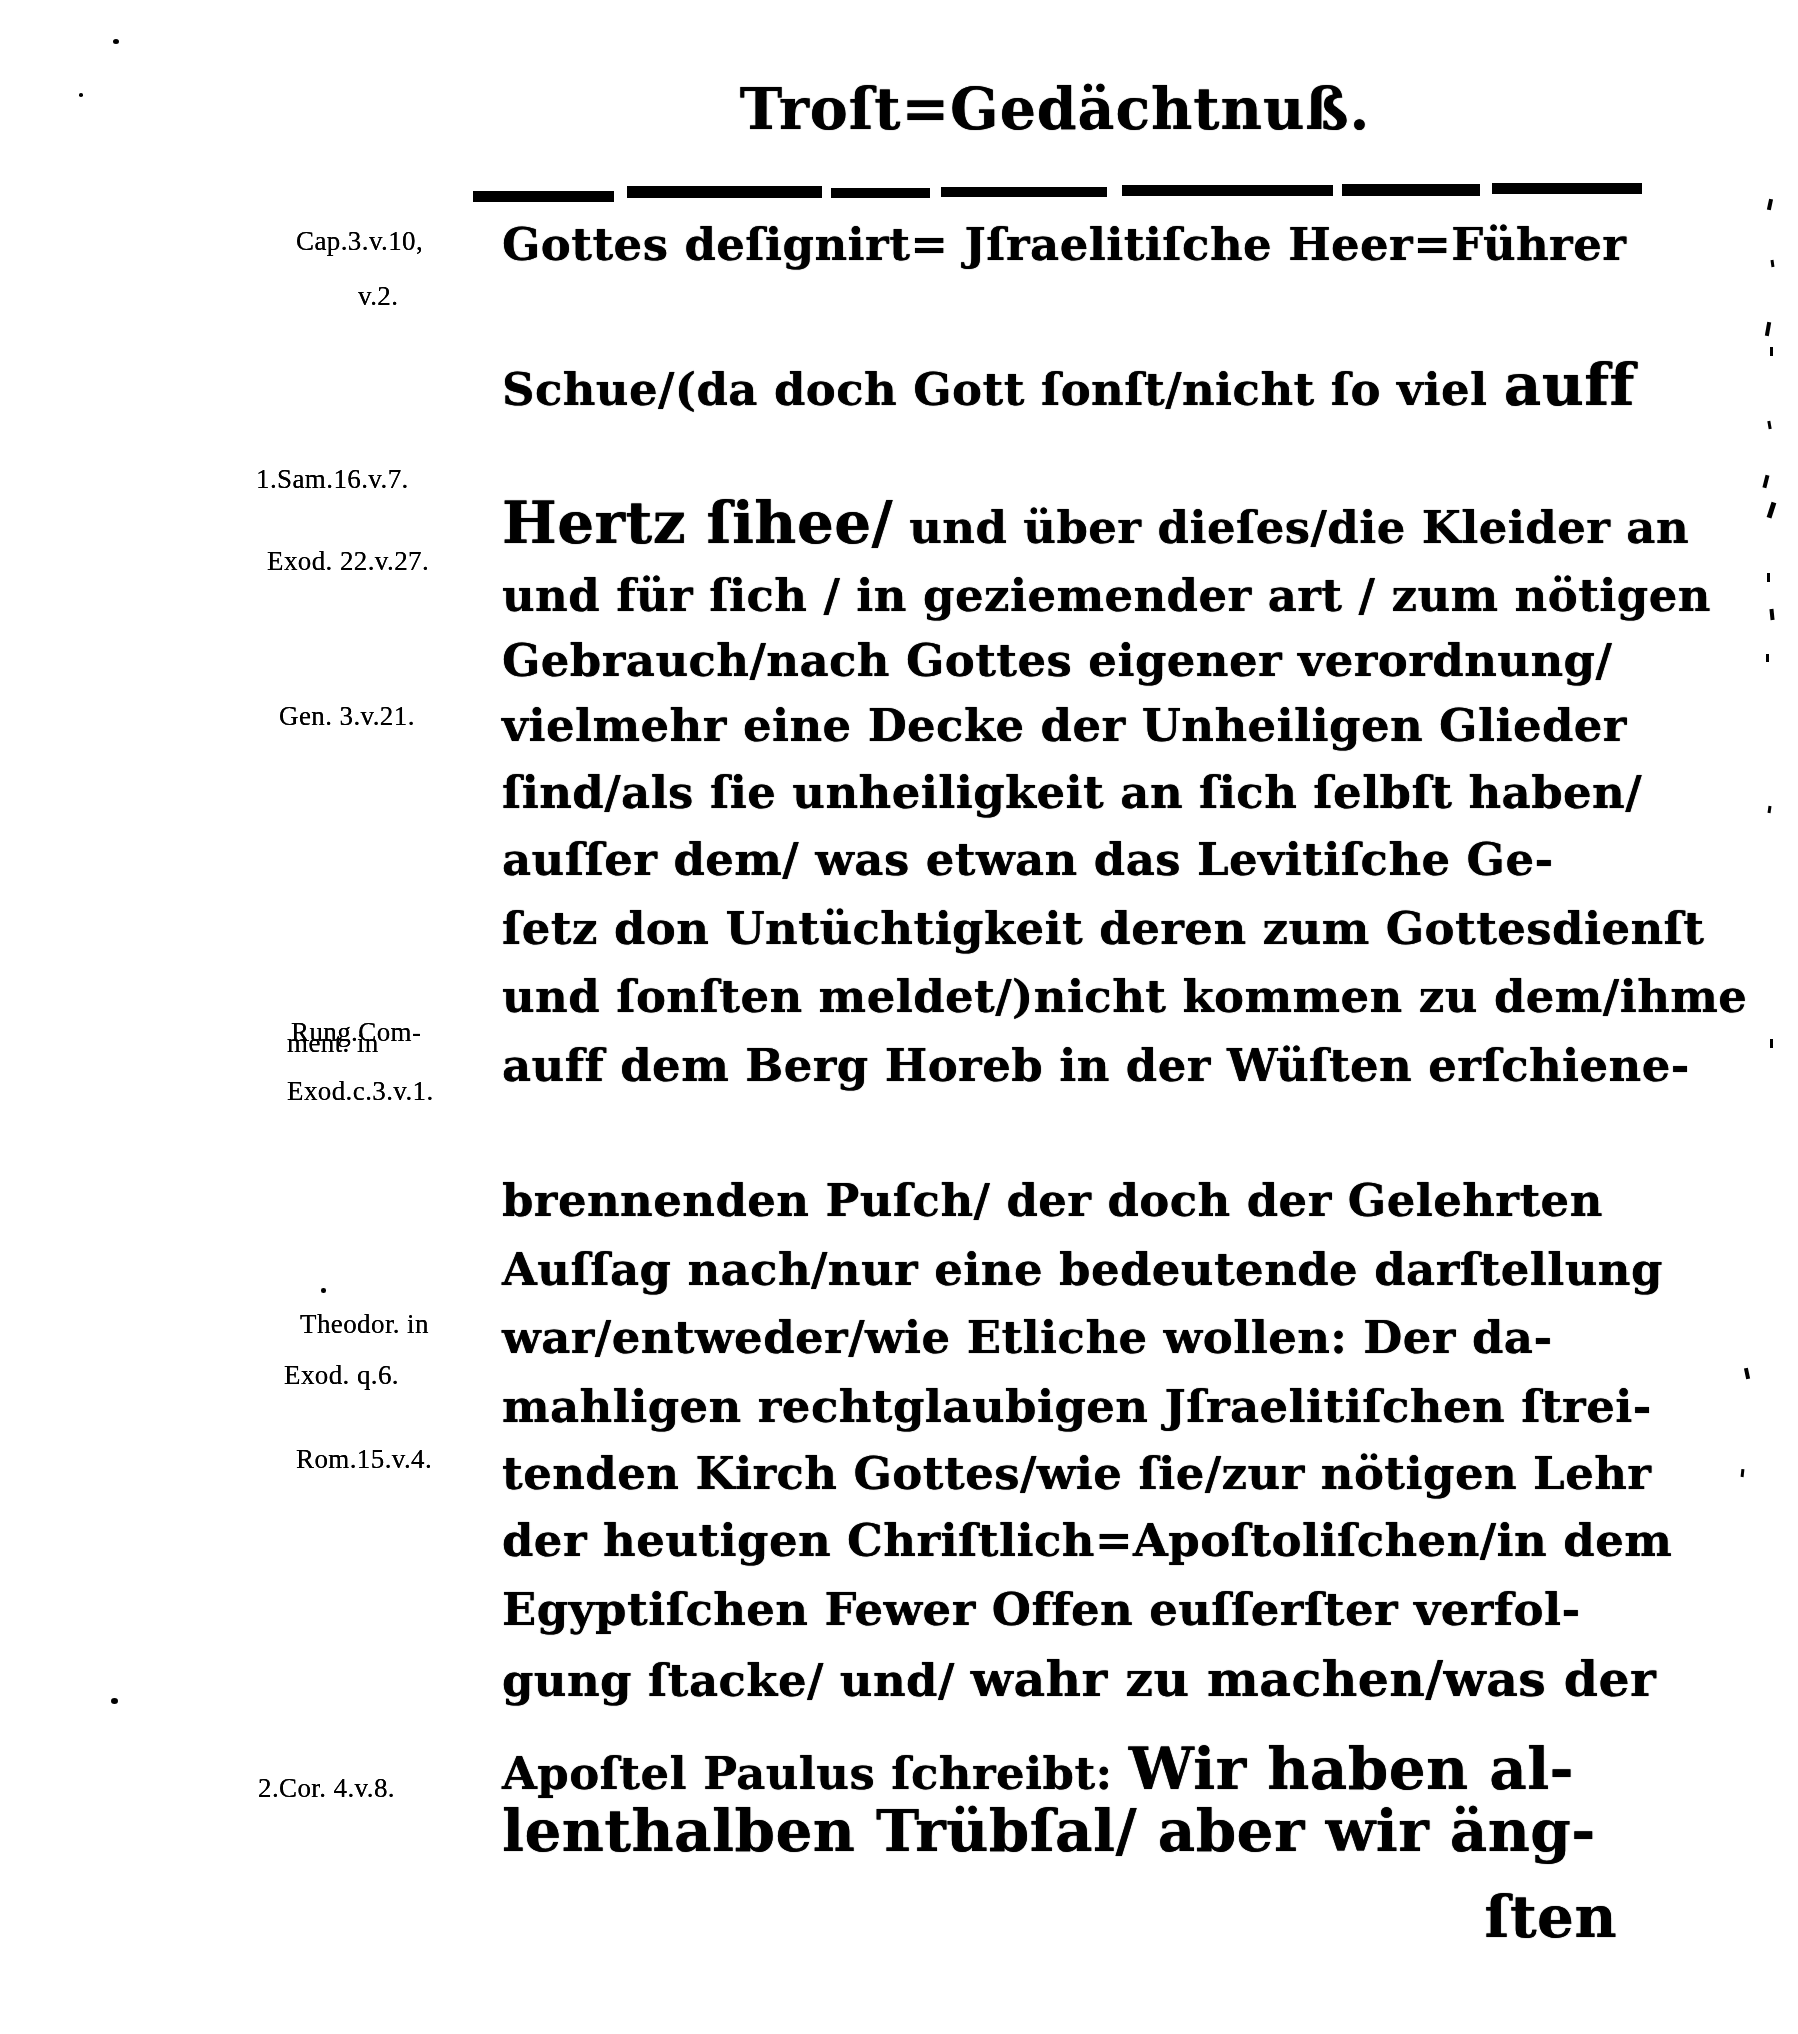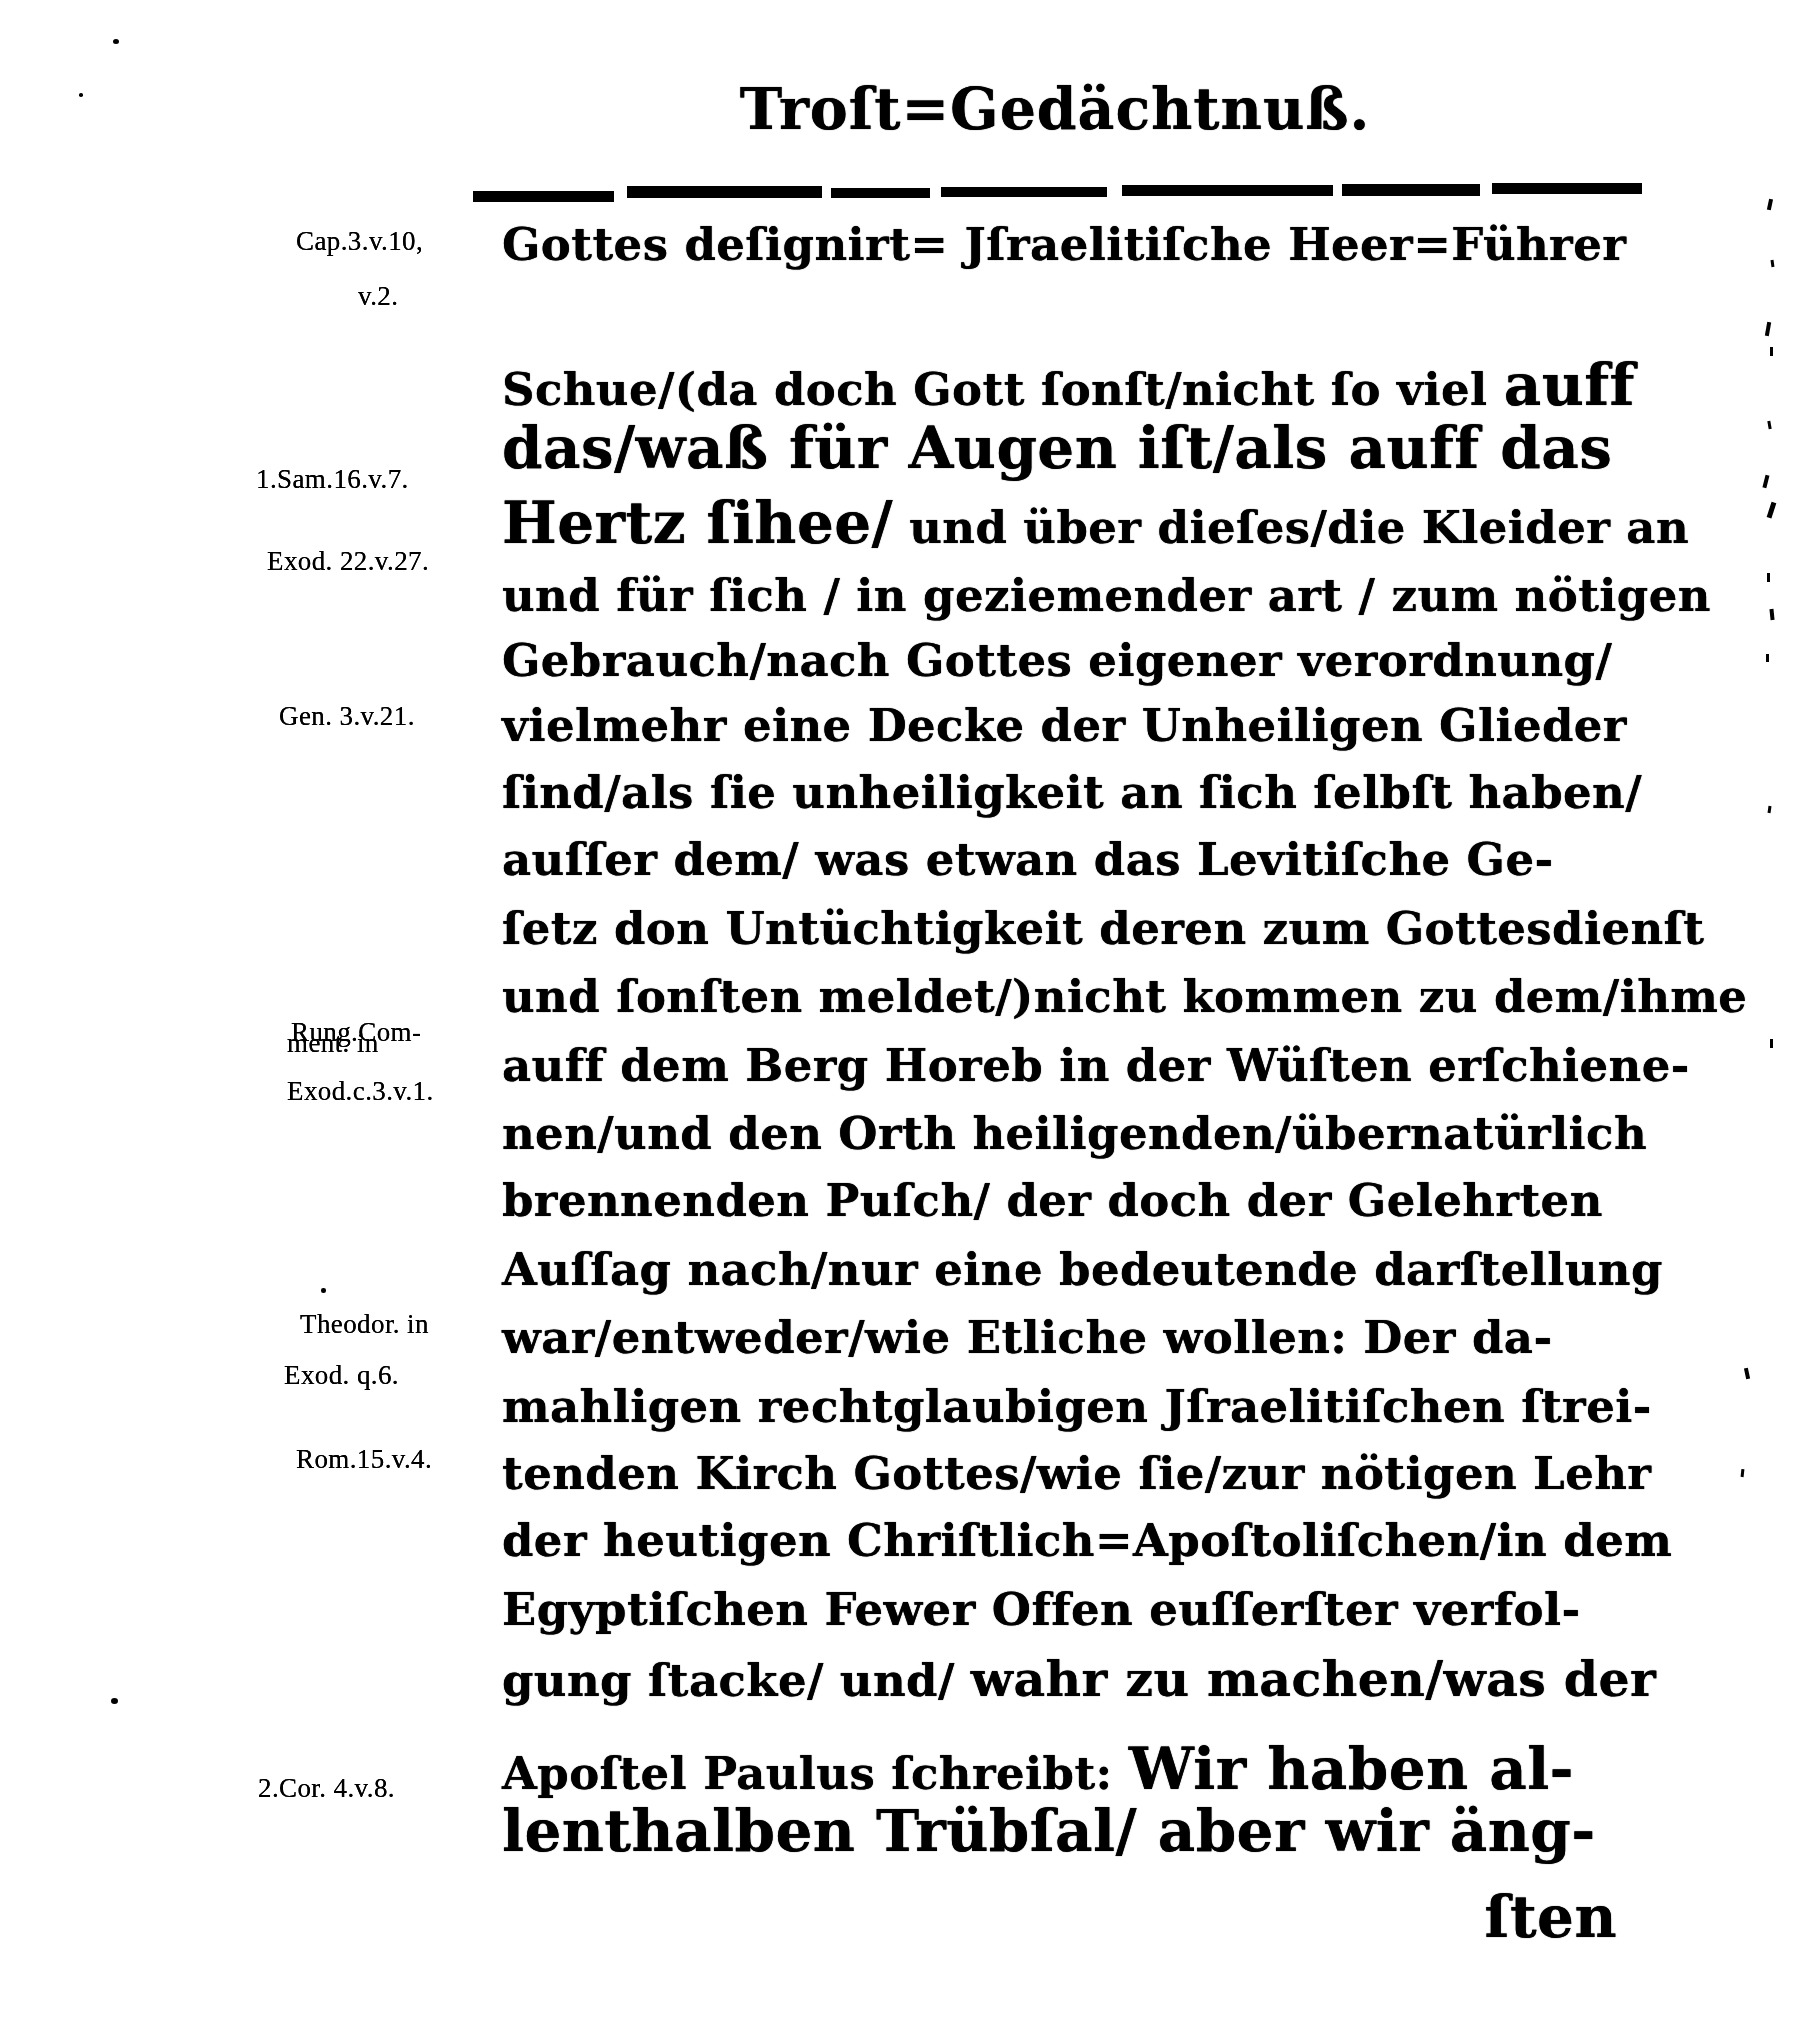--- a/index.html
+++ b/index.html
@@ -62,31 +62,29 @@
   <div class="mn" style="top:1017px;left:291px;">Rung.Com-</div>
   <div class="mn" style="top:1028px;left:287px;">ment. in</div>
   <div class="mn" style="top:1076px;left:287px;">Exod.c.3.v.1.</div>
   <div class="mn" style="top:1309px;left:300px;">Theodor. in</div>
   <div class="mn" style="top:1360px;left:284px;">Exod. q.6.</div>
   <div class="mn" style="top:1444px;left:296px;">Rom.15.v.4.</div>
   <div class="mn" style="top:1773px;left:258px;">2.Cor. 4.v.8.</div>
 
   <div class="bl" style="top:222px;"><span>Gottes deſignirt= Jſraelitiſche Heer=Führer</span></div>
   <div class="bl" style="top:356px;"><span>Schue/(da doch Gott ſonſt/nicht ſo viel </span><span class="lg">auff</span></div>
-  <div class="bl lg" style="top:419px;"><span>das/waß für Augen iſt/als auff das</span></div>
   <div class="bl" style="top:494px;"><span class="lg">Hertz ſihee/</span><span> und über dieſes/die Kleider an</span></div>
   <div class="bl" style="top:573px;"><span>und für ſich / in geziemender art / zum nötigen</span></div>
   <div class="bl" style="top:638px;"><span>Gebrauch/nach Gottes eigener verordnung/</span></div>
   <div class="bl" style="top:703px;"><span>vielmehr eine Decke der Unheiligen Glieder</span></div>
   <div class="bl" style="top:770px;"><span>ſind/als ſie unheiligkeit an ſich ſelbſt haben/</span></div>
   <div class="bl" style="top:837px;"><span>auſſer dem/ was etwan das Levitiſche Ge-</span></div>
   <div class="bl" style="top:906px;"><span>ſetz don Untüchtigkeit deren zum Gottesdienſt</span></div>
   <div class="bl" style="top:974px;"><span>und ſonſten meldet/)nicht kommen zu dem/ihme</span></div>
   <div class="bl" style="top:1043px;"><span>auff dem Berg Horeb in der Wüſten erſchiene-</span></div>
-  <div class="bl" style="top:1111px;"><span>nen/und den Orth heiligenden/übernatürlich</span></div>
   <div class="bl" style="top:1178px;"><span>brennenden Puſch/ der doch der Gelehrten</span></div>
   <div class="bl" style="top:1247px;"><span>Auſſag nach/nur eine bedeutende darſtellung</span></div>
   <div class="bl" style="top:1315px;"><span>war/entweder/wie Etliche wollen: Der da-</span></div>
   <div class="bl" style="top:1384px;"><span>mahligen rechtglaubigen Jſraelitiſchen ſtrei-</span></div>
   <div class="bl" style="top:1451px;"><span>tenden Kirch Gottes/wie ſie/zur nötigen Lehr</span></div>
   <div class="bl" style="top:1518px;"><span>der heutigen Chriſtlich=Apoſtoliſchen/in dem</span></div>
   <div class="bl" style="top:1587px;"><span>Egyptiſchen Fewer Offen euſſerſter verfol-</span></div>
   <div class="bl" style="top:1655px;"><span>gung ſtacke/ und/ </span><span class="md">wahr zu machen/was der</span></div>
   <div class="bl" style="top:1740px;"><span>Apoſtel Paulus ſchreibt: </span><span class="lg">Wir haben al-</span></div>
   <div class="bl lg" style="top:1802px;"><span>lenthalben Trübſal/ aber wir äng-</span></div>

